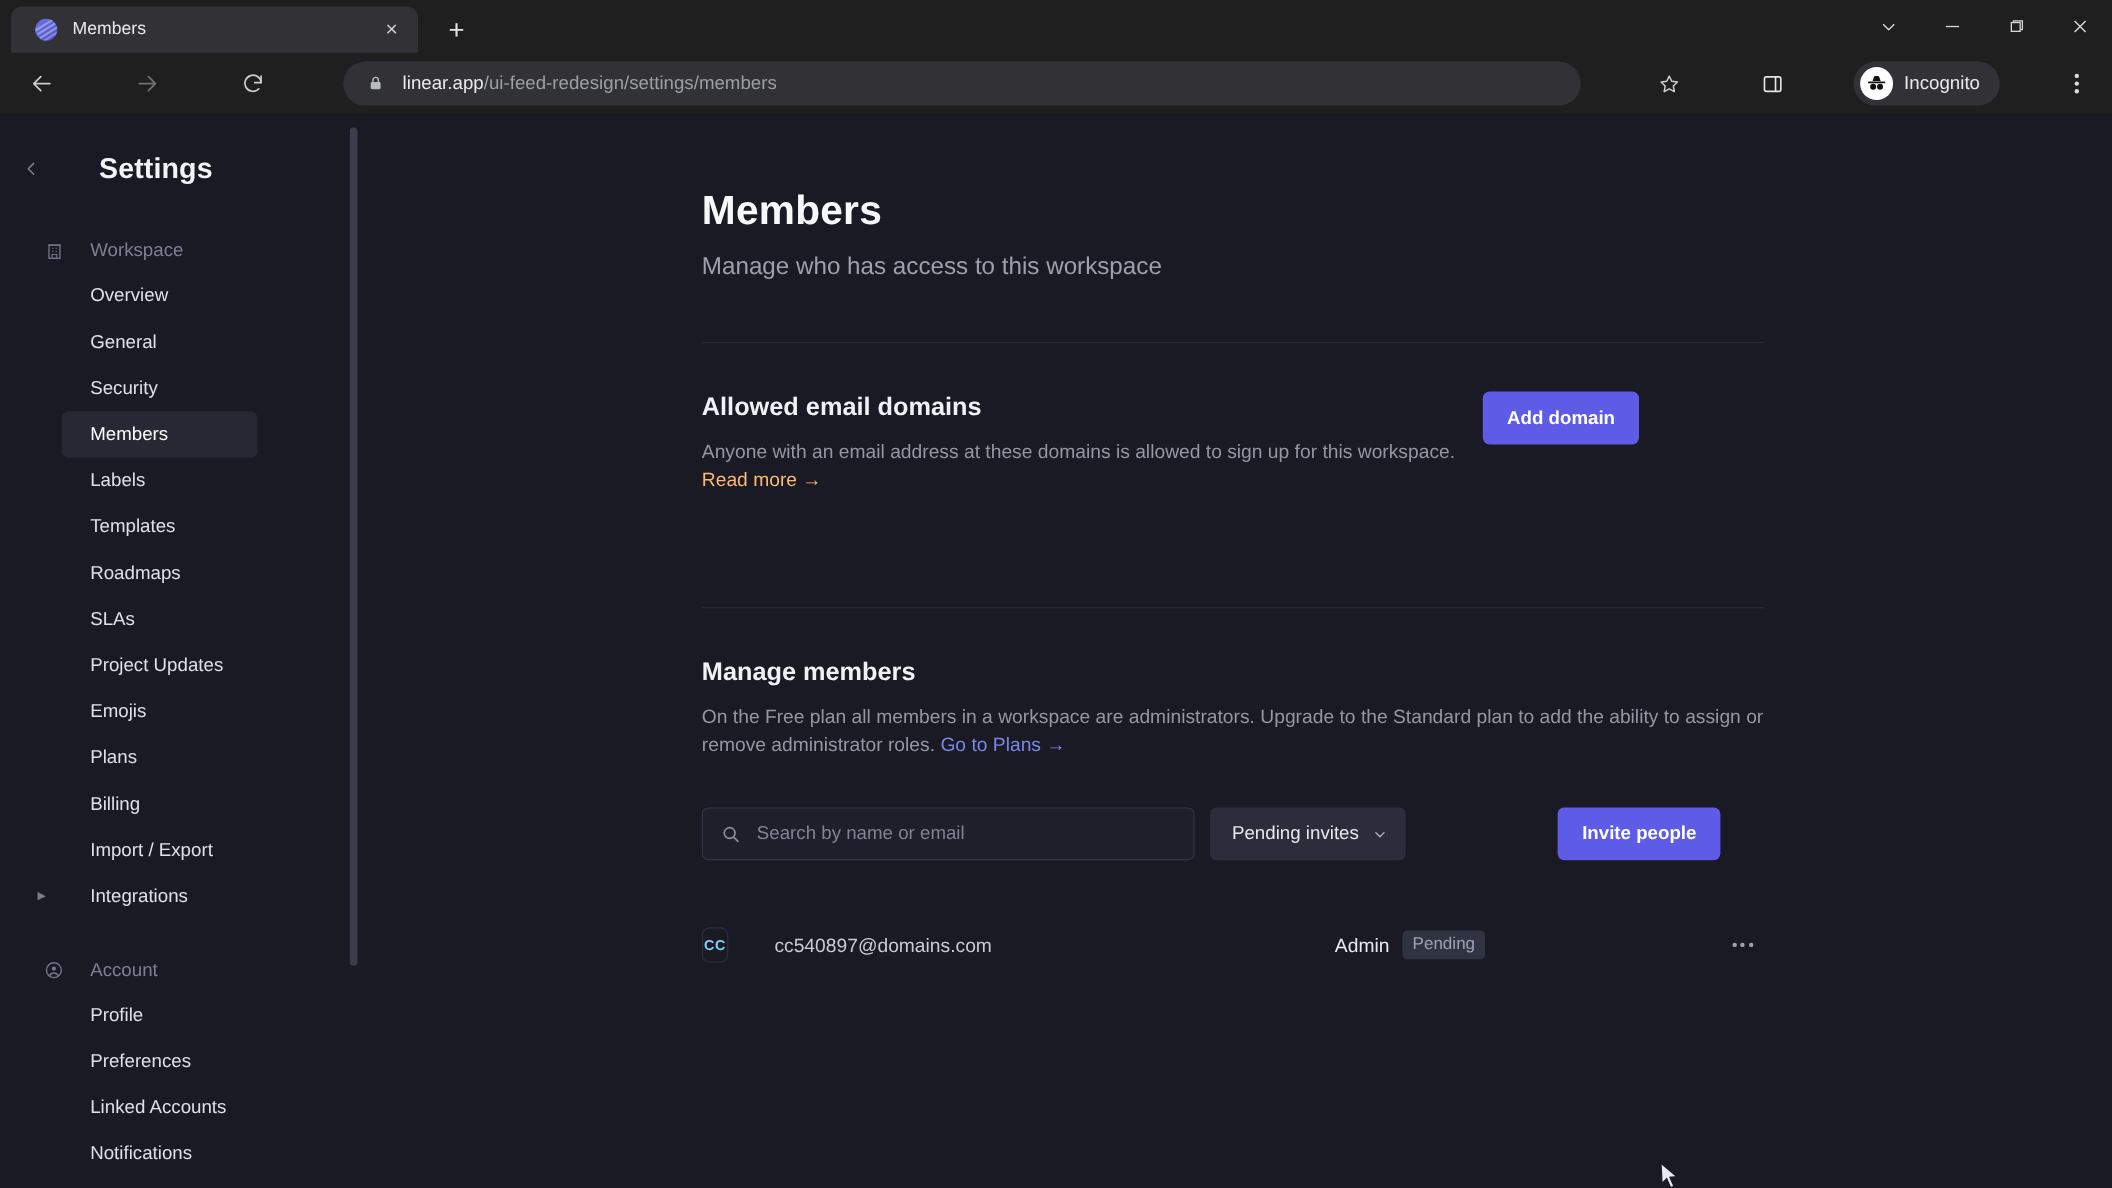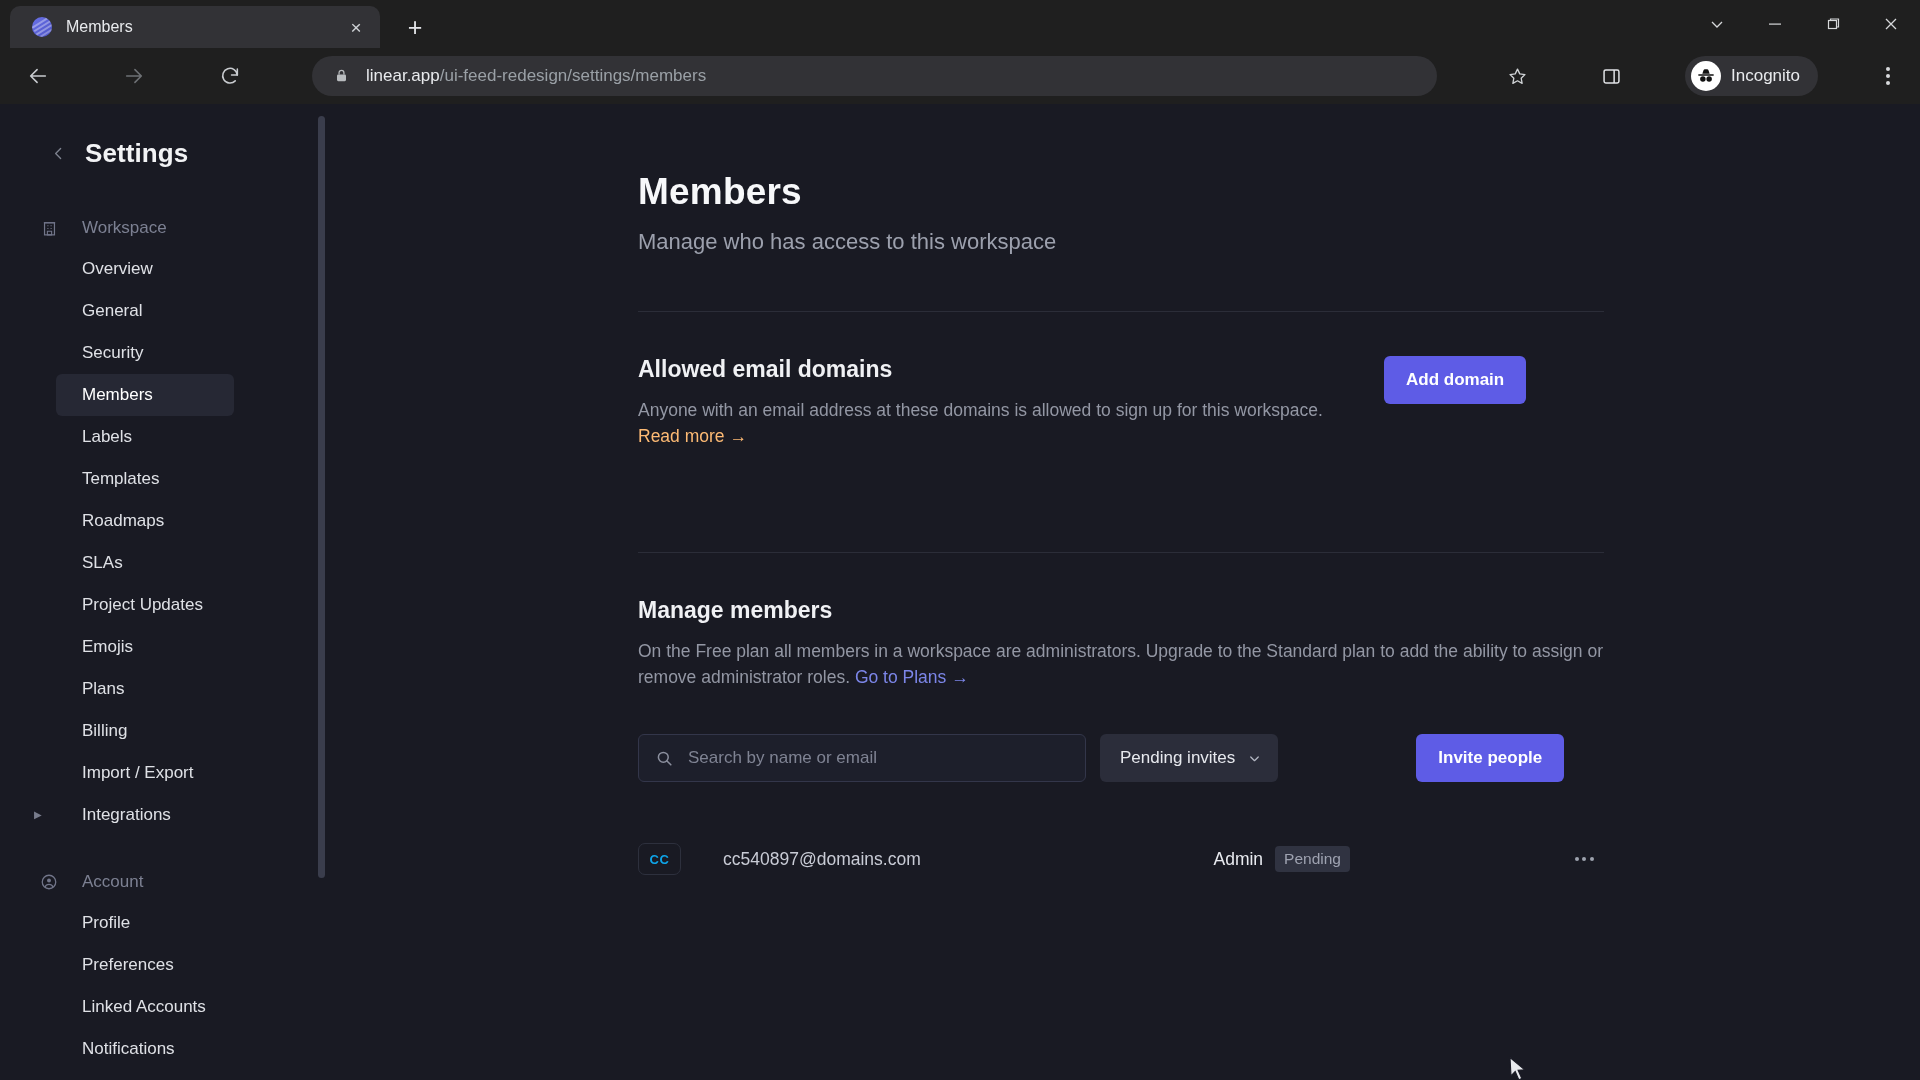--- a/index.html
+++ b/index.html
@@ -101,21 +101,21 @@
   .kebab i { width:4px; height:4px; border-radius:50%; background:currentColor; display:block; }
 
   
   .app { display:flex; height:976px; background:#191a23; position:relative; }
 
   .sidebar {
     width:330px; flex:0 0 330px; background:#191a23;
     position:relative; padding-top:20px; overflow:hidden;
   }
   .side-head {
-    display:flex; align-items:center; padding:0 0 0 50px; height:58px;
+    display:flex; align-items:center; padding:0 0 0 20px; height:58px;gap:35px;
   }
   .back-chevron { color:#7e828f; margin-right:18px; display:flex; align-items:center; }
   .side-title { font-size:26px; font-weight:700; color:#f2f3f5; letter-spacing:.1px; }
 
   .nav-group { margin-top:26px; }
   .group-head {
     display:flex; align-items:center; height:40px; padding-left:38px;
   }
   .group-icon { width:22px; color:#72768a; display:flex; align-items:center; justify-content:center; }
   .group-label { margin-left:22px; font-size:17px; color:#7c8092; font-weight:400; }
@@ -137,21 +137,21 @@
   }
 
   .content { flex:1 1 auto; position:relative; }
   .content-inner { width:966px; margin-left:308px; padding-top:67px; }
 
   .page-title { font-size:37px; font-weight:700; color:#f7f8fa; letter-spacing:.2px; }
   .page-sub { font-size:22px; color:#9ca0ad; margin-top:16px; }
 
   .divider { height:1px; background:#2b2d38; margin:56px 0 0 0; }
 
-  .section { margin-top:44px; display:flex; align-items:flex-start;gap:36px; }
+  .section { margin-top:44px; display:flex; align-items:flex-start; }
   .section-main { flex:1 1 auto; max-width:710px; }
   .section-title { font-size:23px; font-weight:600; color:#f0f1f4; }
   .section-desc { font-size:17.5px; color:#9397a4; margin-top:14px; line-height:1.5; }
   .section-desc .readmore { color:#fdba74; text-decoration:none; }
   .section-desc .planslink { color:#7c86e8; text-decoration:none; }
 
   .btn-primary {
     background:#5e5ce6; color:#fff; font-size:17px; font-weight:600;
     border:none; border-radius:6px; padding:0 22px; height:48px;
     display:flex; align-items:center; justify-content:center; white-space:nowrap;
@@ -175,22 +175,22 @@
     display:flex; align-items:center; color:#e7e9ee; font-size:17px;
     font-family:inherit; gap:12px;
   }
   .filter-btn .chev { color:#b3b7c2; display:flex; align-items:center; }
   .invite-btn { margin-left:138px; }
 
   .member-row {
     display:flex; align-items:center; height:56px; margin-top:49px;
   }
   .avatar {
-    width:43px; height:32px; border-radius:7px; background:#24263200;
-    border:1px solid #2d303d; color:#0ea5e9; font-size:13px; font-weight:600;
+    width:24px; height:32px; border-radius:7px; background:#24263200;
+    border:1px solid #2d303d; color:#7dd3fc; font-size:13px; font-weight:600;
     display:flex; align-items:center; justify-content:center; flex:0 0 auto;
     letter-spacing:.5px;
   }
   .member-email { margin-left:42px; font-size:17.5px; color:#c9ccd6; flex:1 1 auto; }
   .member-role { font-size:17.5px; color:#e9ebf0; margin-right:12px; }
   .badge {
     background:#33354408; background-color:#303341; color:#9ea2b0;
     font-size:15.5px; border-radius:4px; padding:4px 9px;
   }
   .row-menu {

